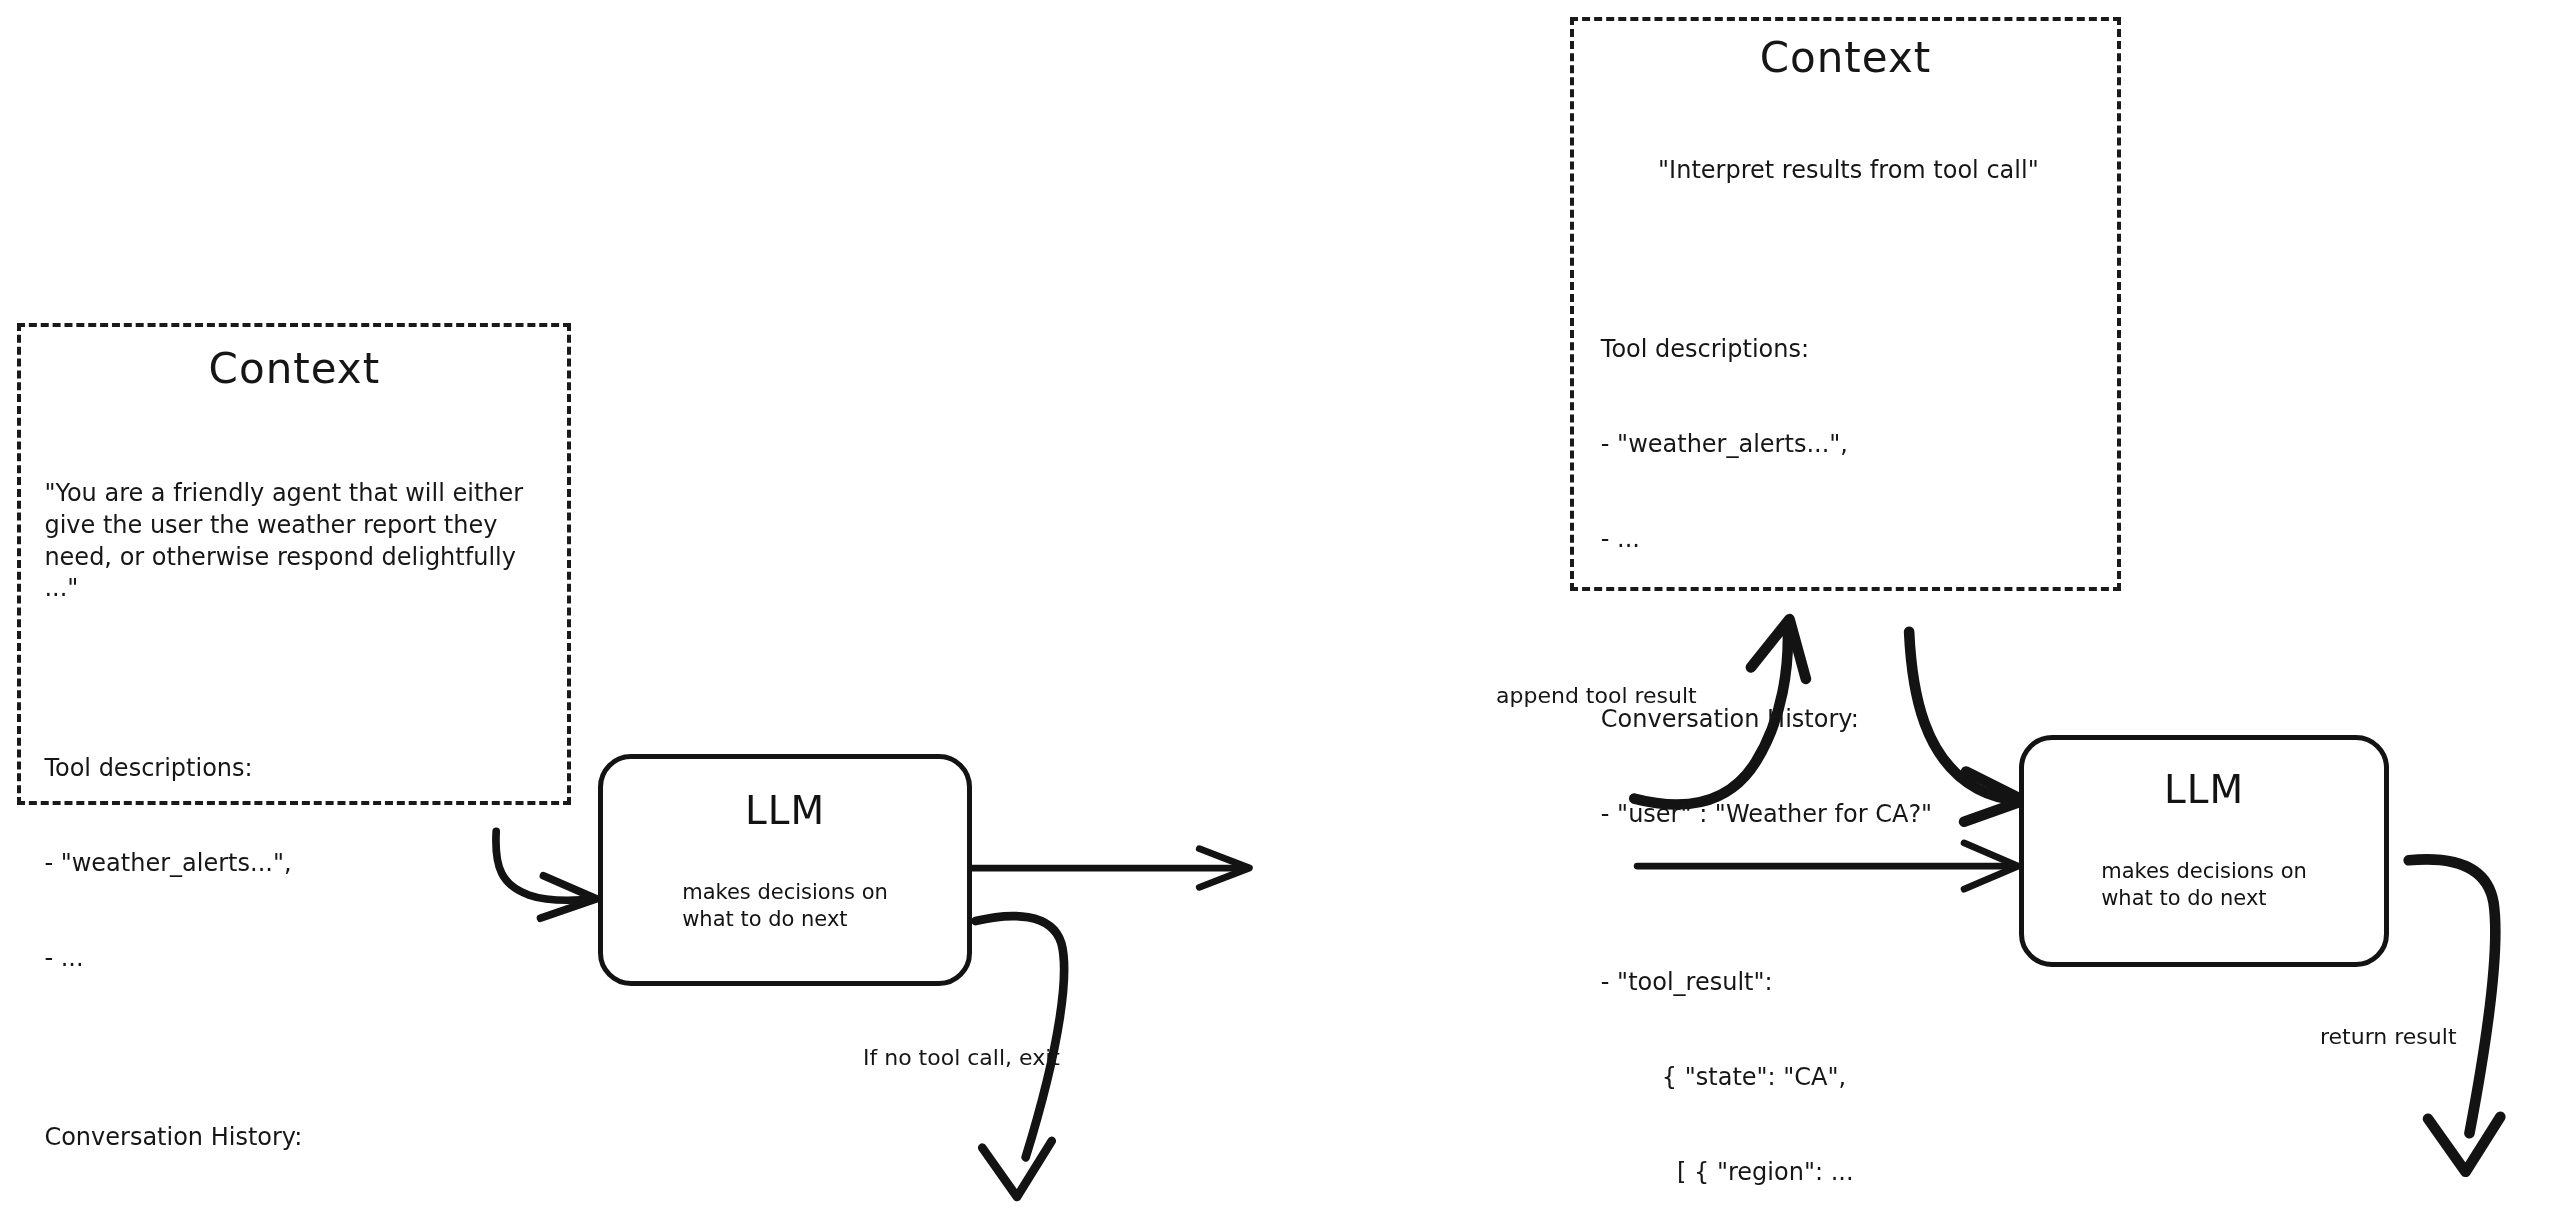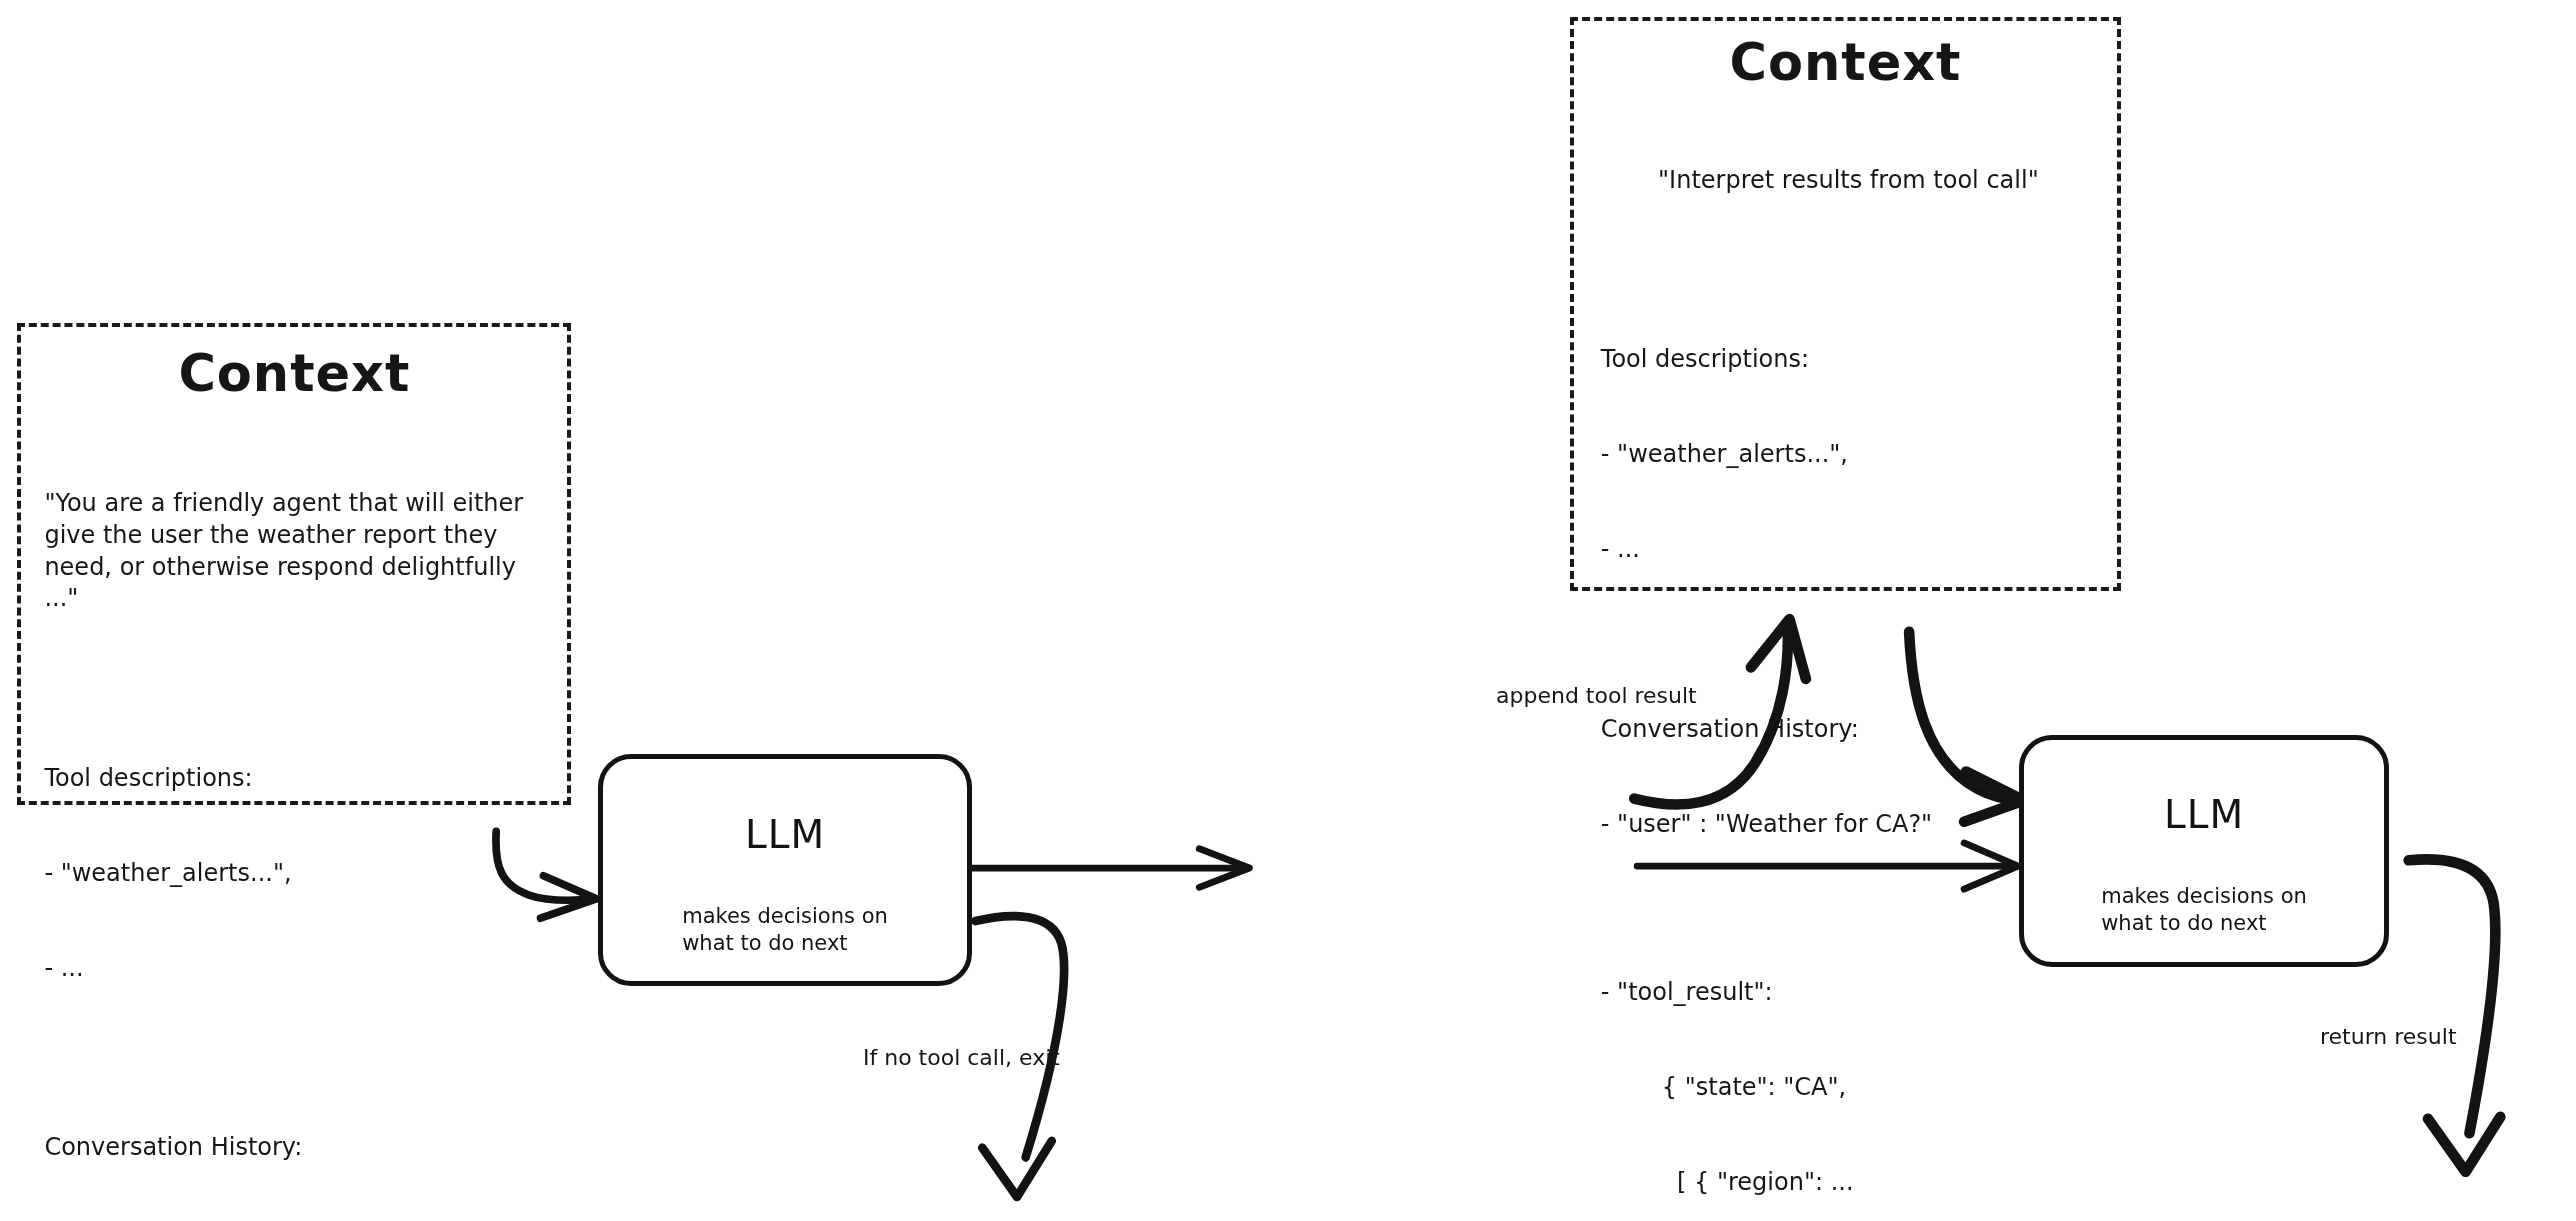--- a/index.html
+++ b/index.html
@@ -29,22 +29,22 @@
   
   .ctx-box {
     position: absolute;
     box-sizing: border-box;
     border: 4.8px dashed #1a1a1a;
     background: transparent;
   }
   .ctx-title {
     text-align: center;
     font-family: "DejaVu Sans", sans-serif;
-    font-size: 51px;
-    font-weight: 700;
+    font-size: 42px;
+    font-weight: 400;
     letter-spacing: 1px;
     color: #161616;
   }
   .ctx-body {
     font-family: "DejaVu Sans", sans-serif;
     font-size: 24px;
     line-height: 1.32;
     color: #161616;
     white-space: pre;
   }
@@ -58,21 +58,21 @@
   
   .node {
     position: absolute;
     box-sizing: border-box;
     border: 5.8px solid #131313;
     border-radius: 33px;
     background: #ffffff;
     display: flex;
     flex-direction: column;
     align-items: center;
-    justify-content: center;
+    justify-content: flex-start;
   }
   .node-title {
     font-family: "DejaVu Sans", sans-serif;
     font-size: 39px;
     color: #131313;
     letter-spacing: 1px;
   }
   .node-sub {
     font-family: "DejaVu Sans", sans-serif;
     font-size: 21px;

